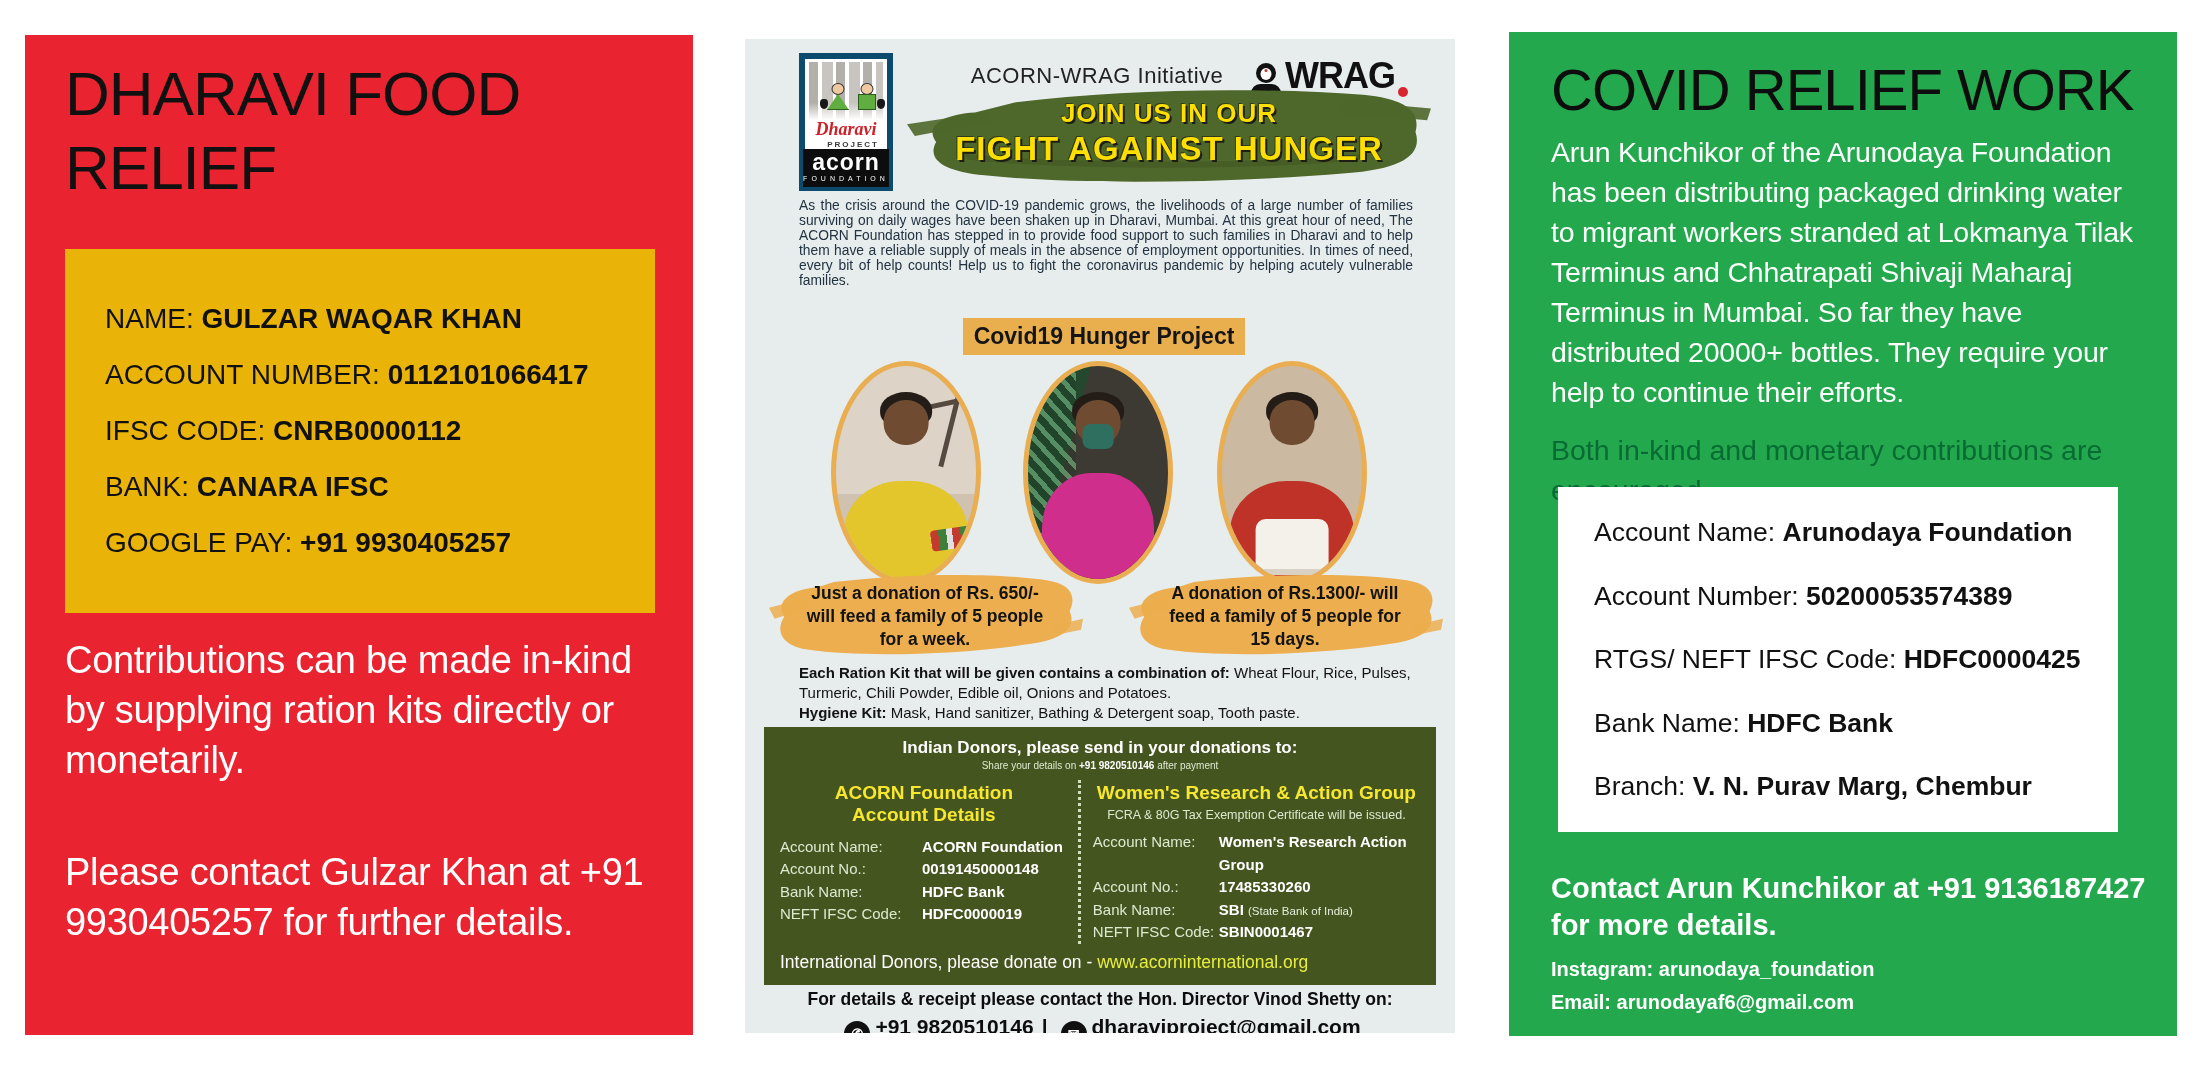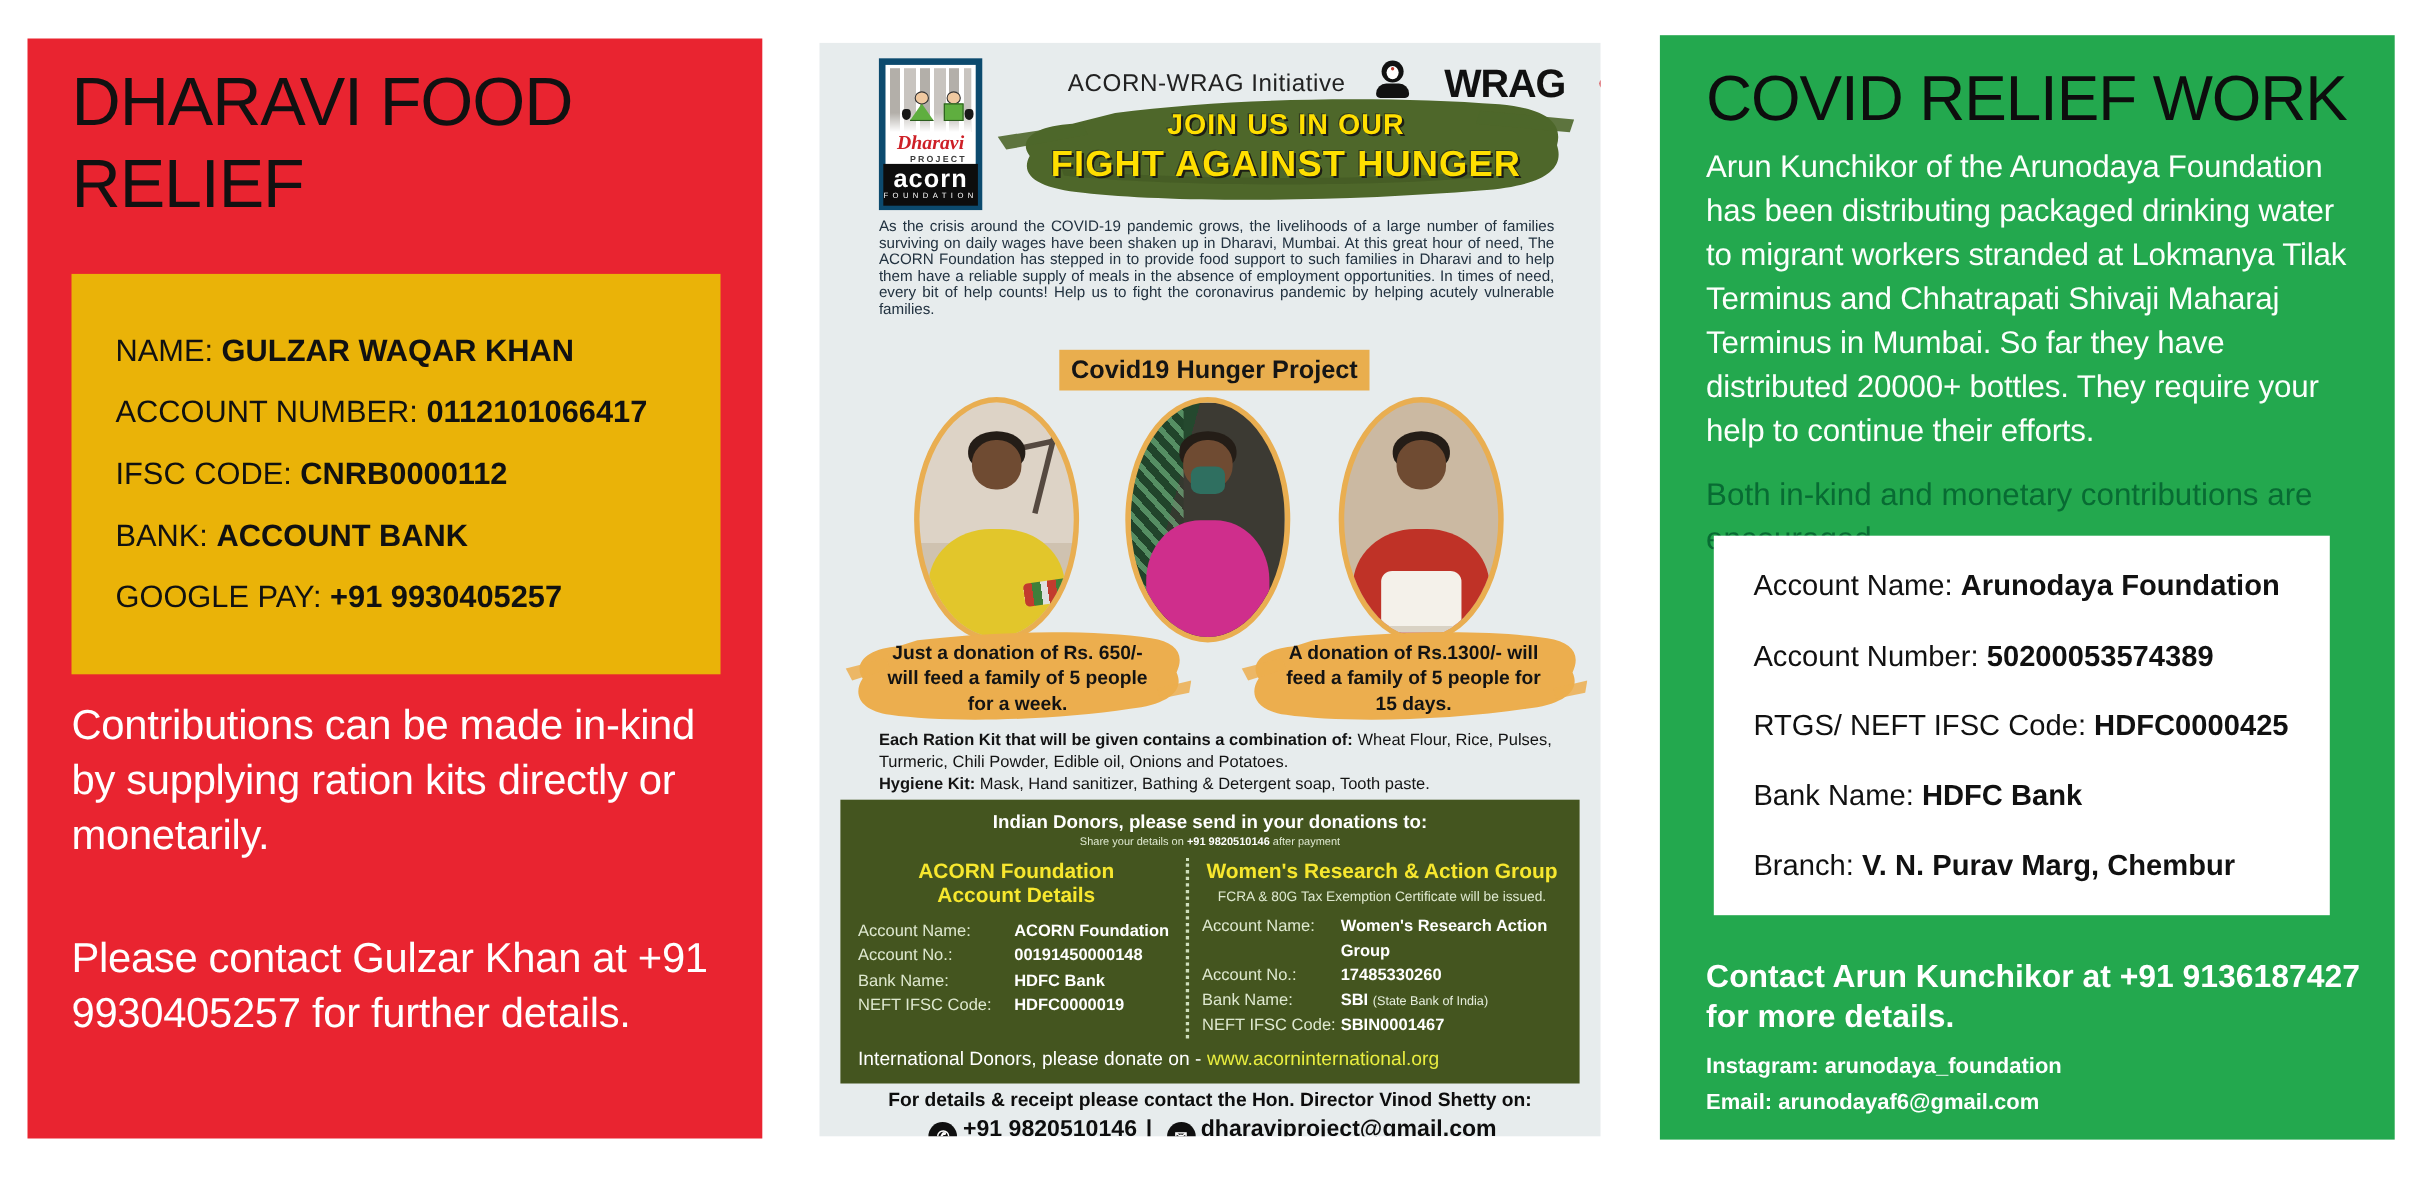--- a/index.html
+++ b/index.html
@@ -31,21 +31,21 @@
   .kid .body { position:absolute; left:50%; transform:translateX(-50%); top:11px; width:18px; height:16px; background:#5fae3f; border:1px solid #2c5d1e; }
   .kid.girl .body { clip-path:polygon(50% 0, 100% 100%, 0 100%); width:22px; }
   .kid .bag { position:absolute; top:16px; width:8px; height:10px; background:#181818; border-radius:40% 40% 50% 50%; }
   .logo-dharavi { position:absolute; left:0; right:0; top:60px; text-align:center; font-family:"Liberation Serif", serif; font-style:italic; font-weight:bold; font-size:18px; color:#ce2027; }
   .logo-project { position:absolute; right:8px; top:81px; font-size:8px; letter-spacing:2px; color:#3a3a3a; font-weight:bold; }
   .logo-tagline { position:absolute; left:0; right:0; top:91px; text-align:center; font-size:5px; color:#c0392b; }
   .logo-acorn { position:absolute; left:-2px; right:-2px; bottom:-2px; height:38px; background:#0d0d0d; text-align:center; }
   .logo-acorn .a1 { font-size:23px; font-weight:bold; color:#fff; letter-spacing:1px; line-height:26px; }
   .logo-acorn .a2 { font-size:7px; color:#fff; letter-spacing:4px; line-height:8px; }
   .initiative { position:absolute; left:182px; top:24px; width:340px; text-align:center; font-size:22px; color:#222; letter-spacing:0.5px; }
-  .wrag { position:absolute; left:506px; top:16px; display:flex; align-items:flex-start;gap:28px; }
+  .wrag { position:absolute; left:506px; top:16px; display:flex; align-items:flex-end; }
   .wrag-person { position:relative; width:30px; height:34px; margin-right:4px; }
   .wrag-person .ph { position:absolute; left:50%; transform:translateX(-50%); top:0; width:20px; height:20px; background:#111; border-radius:50%; }
   .wrag-person .pf { position:absolute; left:50%; transform:translateX(-50%); top:5px; width:11px; height:12px; background:#fff; border-radius:50%; }
   .wrag-person .pd { position:absolute; left:50%; transform:translateX(-50%); top:6px; width:3px; height:3px; background:#c0392b; border-radius:50%; }
   .wrag-person .ps { position:absolute; left:0; bottom:0; width:30px; height:13px; background:#111; border-radius:10px 10px 4px 4px; }
   .wrag-text { font-size:36px; font-weight:800; color:#111; letter-spacing:-1px; }
   .wrag-dot { width:10px; height:10px; border-radius:50%; background:#d6272e; margin:16px 0 0 3px; }
   .banner { position:absolute; left:162px; top:46px; width:524px; height:102px; }
   .banner svg { position:absolute; inset:0; width:100%; height:100%; }
   .banner-text { position:absolute; inset:0; padding-top:13px; text-align:center; color:#ffdf00; font-weight:800;
@@ -115,21 +115,21 @@
 <body>
 
 <div class="canvas">
 
   <section class="poster p-left">
     <h1>DHARAVI FOOD RELIEF</h1>
     <div class="ybox">
       <div class="row"><span>NAME: </span><b>GULZAR WAQAR KHAN</b></div>
       <div class="row"><span>ACCOUNT NUMBER: </span><b>0112101066417</b></div>
       <div class="row"><span>IFSC CODE: </span><b>CNRB0000112</b></div>
-      <div class="row"><span>BANK: </span><b>ACCOUNT BANK</b></div>
+      <div class="row"><span>BANK: </span><b>CANARA IFSC</b></div>
       <div class="row"><span>GOOGLE PAY: </span><b>+91 9930405257</b></div>
     </div>
     <p class="wpara wp1">Contributions can be made in-kind by supplying ration kits directly or monetarily.</p>
     <p class="wpara wp2">Please contact Gulzar Khan at +91 9930405257 for further details.</p>
   </section>
 
   <section class="poster p-mid">
 
     <div class="logo-box">
       <div class="skyline"></div>

